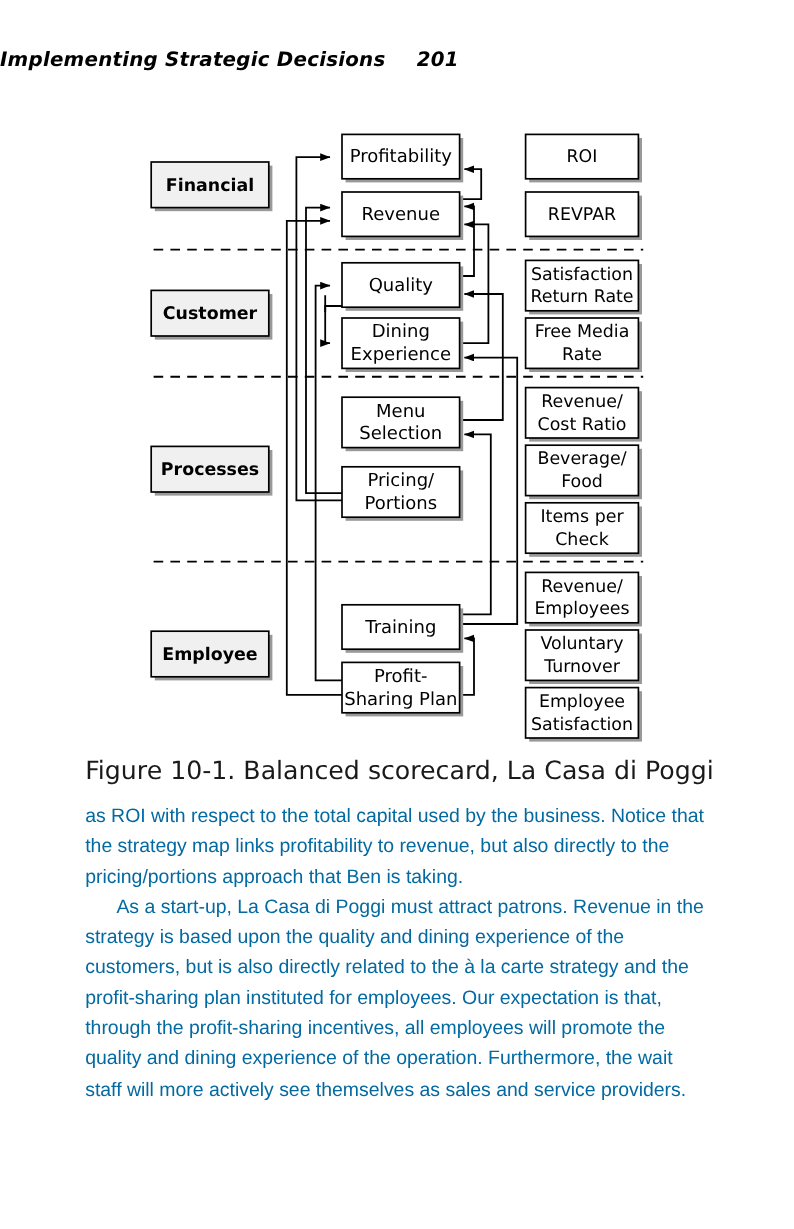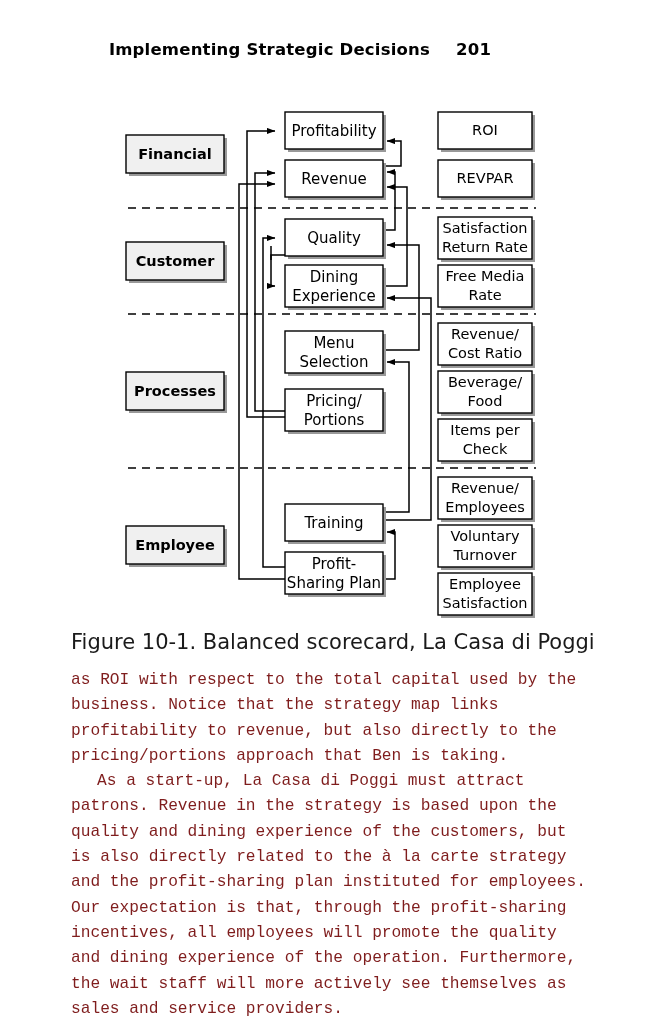--- a/index.html
+++ b/index.html
@@ -15,25 +15,26 @@
     color: #000000;
     overflow: hidden;
   }
 
   
   .running-head {
     position: absolute;
     left: 0;
     top: 40px;
     width: 600px;
-    text-align: center;
+    text-align: left;
     font-family: "DejaVu Sans", sans-serif;
     font-weight: bold;
     font-size: 16.5px;
     letter-spacing: 0.2px;
+    font-style: italic;
   }
   .running-head .rh-title { margin-right: 26px; }
 
   
   .figure {
     position: absolute;
     left: 0;
     top: 100px;
     width: 662px;
     height: 525px;
@@ -48,24 +49,24 @@
     font-size: 21px;
     color: #1a1a1a;
   }
 
   
   .body-copy {
     position: absolute;
     left: 71px;
     top: 668px;
     width: 518px;
-    font-family: Liberation Mono, monospace;
+    font-family: Liberation Sans, sans-serif;
     font-size: 16.2px;
     line-height: 25.3px;
-    color: #7f1d1d;
+    color: #0369a1;
   }
   .body-copy p { margin: 0; }
   .body-copy p.indent { text-indent: 26px; }
 
   
   text {
     font-family: "DejaVu Sans", sans-serif;
     fill: #000000;
   }
   .cat-label {

